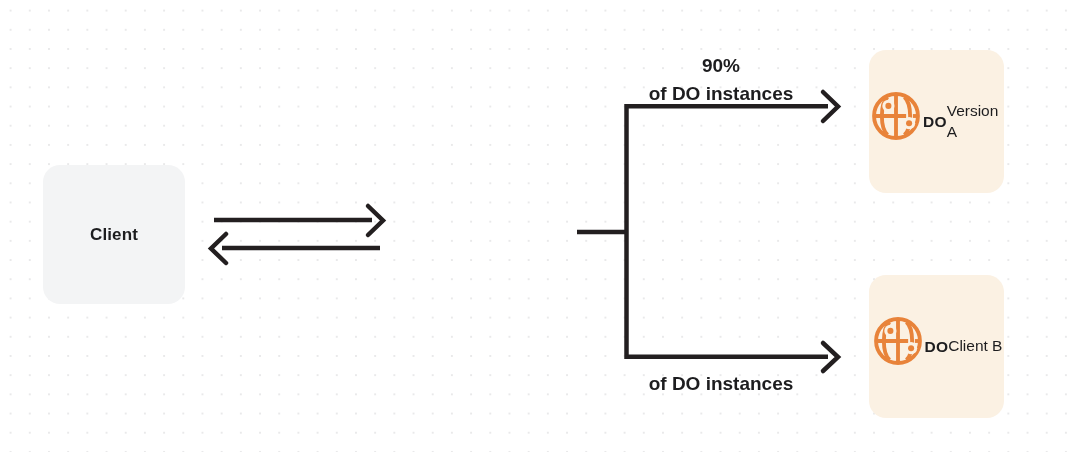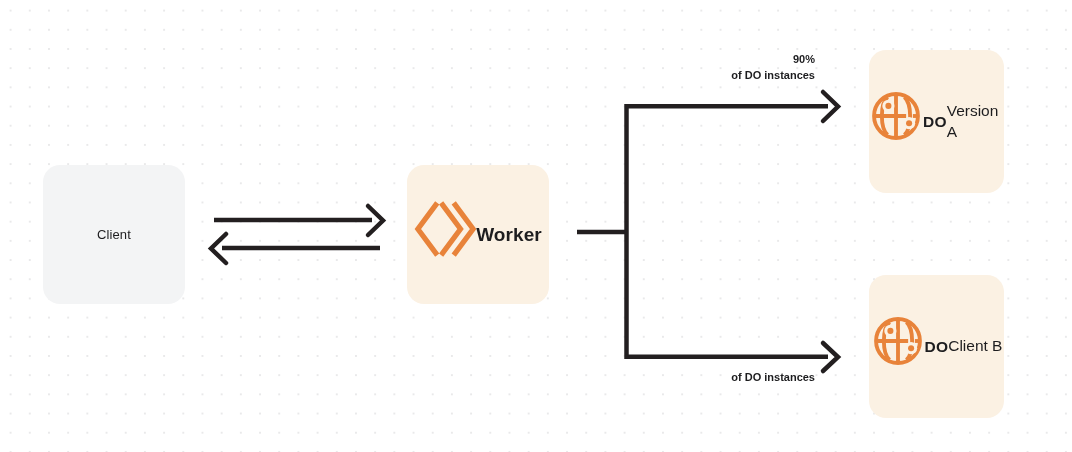--- a/index.html
+++ b/index.html
@@ -33,22 +33,22 @@
 
   
   #client-node {
     left: 43px;
     top: 165px;
     width: 142px;
     height: 139px;
     background: #f3f4f5;
   }
   .client-label {
-    font-size: 13px;
-    font-weight: normal;
+    font-size: 17px;
+    font-weight: bold;
     color: #1d1d1f;
     letter-spacing: 0.1px;
   }
 
   
   #worker-node {
     left: 407px;
     top: 165px;
     width: 142px;
     height: 139px;
@@ -106,22 +106,22 @@
     left: 0;
     top: 0;
     width: 1072px;
     height: 452px;
     pointer-events: none;
   }
 
   
   .branch-label {
     position: absolute;
-    text-align: right;
-    font-size: 11px;
+    text-align: center;
+    font-size: 19px;
     font-weight: bold;
     color: #1d1d1f;
     line-height: 1.45;
     white-space: nowrap;
   }
   #label-top {
     left: 627px;
     top: 52px;
     width: 188px;
   }
@@ -160,33 +160,20 @@
     <g>
       <line x1="625" y1="356.8" x2="828" y2="356.8" stroke="#231f20" stroke-width="4.5" stroke-linecap="butt"></line>
       <polyline points="823,343 838,357 823,371" fill="none" stroke="#231f20" stroke-width="4.5" stroke-linecap="round" stroke-linejoin="miter"></polyline>
     </g>
   </svg>
 
   <div class="node" id="client-node">
     <span class="client-label">Client</span>
   </div>
 
-  <div class="node" id="worker-node">
-    <span class="worker-icon">
-      <svg viewBox="0 0 64 64" width="62" height="62" xmlns="http://www.w3.org/2000/svg">
-
-        <polyline points="24,5 4,32 24,59" fill="none" stroke="#e8833a" stroke-width="5.4" stroke-linecap="butt" stroke-linejoin="miter"></polyline>
-
-        <polyline points="28,5 48,32 28,59" fill="none" stroke="#e8833a" stroke-width="5.4" stroke-linecap="butt" stroke-linejoin="miter"></polyline>
-
-        <polyline points="41,5 61,32 41,59" fill="none" stroke="#e8833a" stroke-width="5.4" stroke-linecap="butt" stroke-linejoin="miter"></polyline>
-      </svg>
-    </span>
-    <span class="worker-label">Worker</span>
-  </div>
 
   <div class="node" id="do-a-node">
     <span class="do-icon">
       <svg viewBox="0 0 64 64" width="54" height="54" xmlns="http://www.w3.org/2000/svg">
         <g fill="none" stroke="#e8833a" stroke-width="4.6" stroke-linecap="butt">
           <circle cx="32" cy="32" r="26"></circle>
 
           <line x1="32" y1="6" x2="32" y2="58"></line>
 
           <line x1="7" y1="32" x2="44" y2="32"></line>

